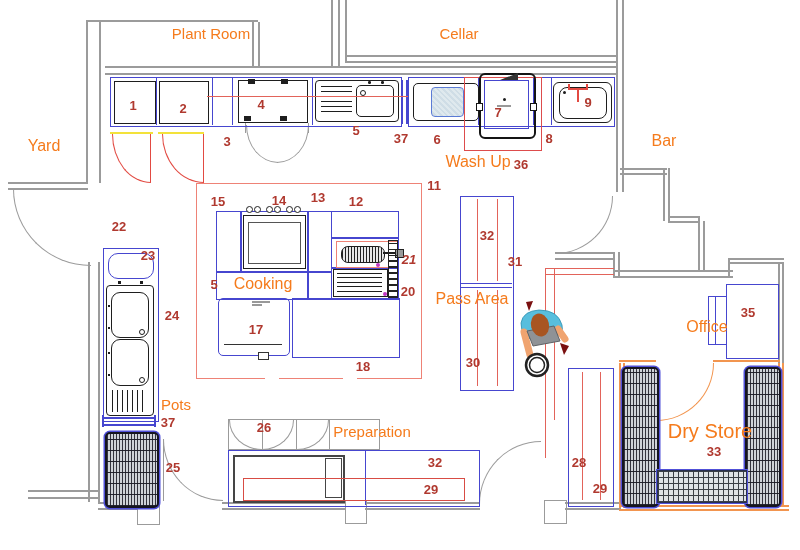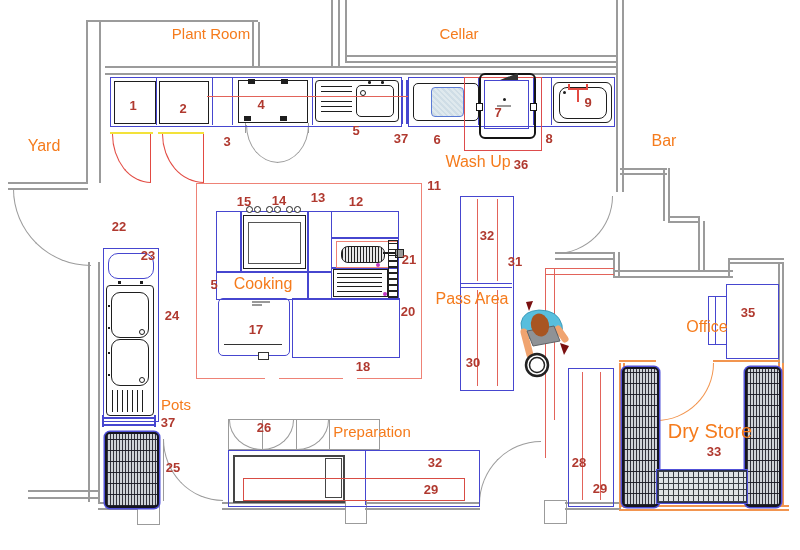--- a/index.html
+++ b/index.html
@@ -299,26 +299,26 @@
       <span class="num" style="left: 401px; top: 138px;">37</span>
       <span class="num" style="left: 437px; top: 139px;">6</span>
       <span class="num" style="left: 498px; top: 112px;">7</span>
       <span class="num" style="left: 549px; top: 138px;">8</span>
       <span class="num" style="left: 588px; top: 102px;">9</span>
       <span class="num" style="left: 521px; top: 164px;">36</span>
       <span class="num" style="left: 434px; top: 185px;">11</span>
       <span class="num" style="left: 356px; top: 201px;">12</span>
       <span class="num" style="left: 318px; top: 197px;">13</span>
       <span class="num" style="left: 279px; top: 200px;">14</span>
-      <span class="num" style="left: 244px; top: 201px;">15</span>
+      <span class="num" style="left: 218px; top: 201px;">15</span>
       <span class="num" style="left: 214px; top: 284px;">5</span>
       <span class="num" style="left: 256px; top: 329px;">17</span>
       <span class="num" style="left: 363px; top: 366px;">18</span>
-      <span class="num" style="left: 408px; top: 291px; margin-top: 20px;">20</span>
-      <span class="num" style="left: 409px; top: 259px;">21</span>
+      <span class="num" style="left: 408px; top: 291px;">20</span>
+      <span class="num" style="left: 409px; top: 259px; font-style: italic;">21</span>
       <span class="num" style="left: 119px; top: 226px;">22</span>
       <span class="num" style="left: 148px; top: 255px;">23</span>
       <span class="num" style="left: 172px; top: 315px;">24</span>
       <span class="num" style="left: 173px; top: 467px;">25</span>
       <span class="num" style="left: 264px; top: 427px;">26</span>
       <span class="num" style="left: 435px; top: 462px;">32</span>
       <span class="num" style="left: 579px; top: 462px;">28</span>
       <span class="num" style="left: 431px; top: 489px;">29</span>
       <span class="num" style="left: 600px; top: 488px;">29</span>
       <span class="num" style="left: 473px; top: 362px;">30</span>

